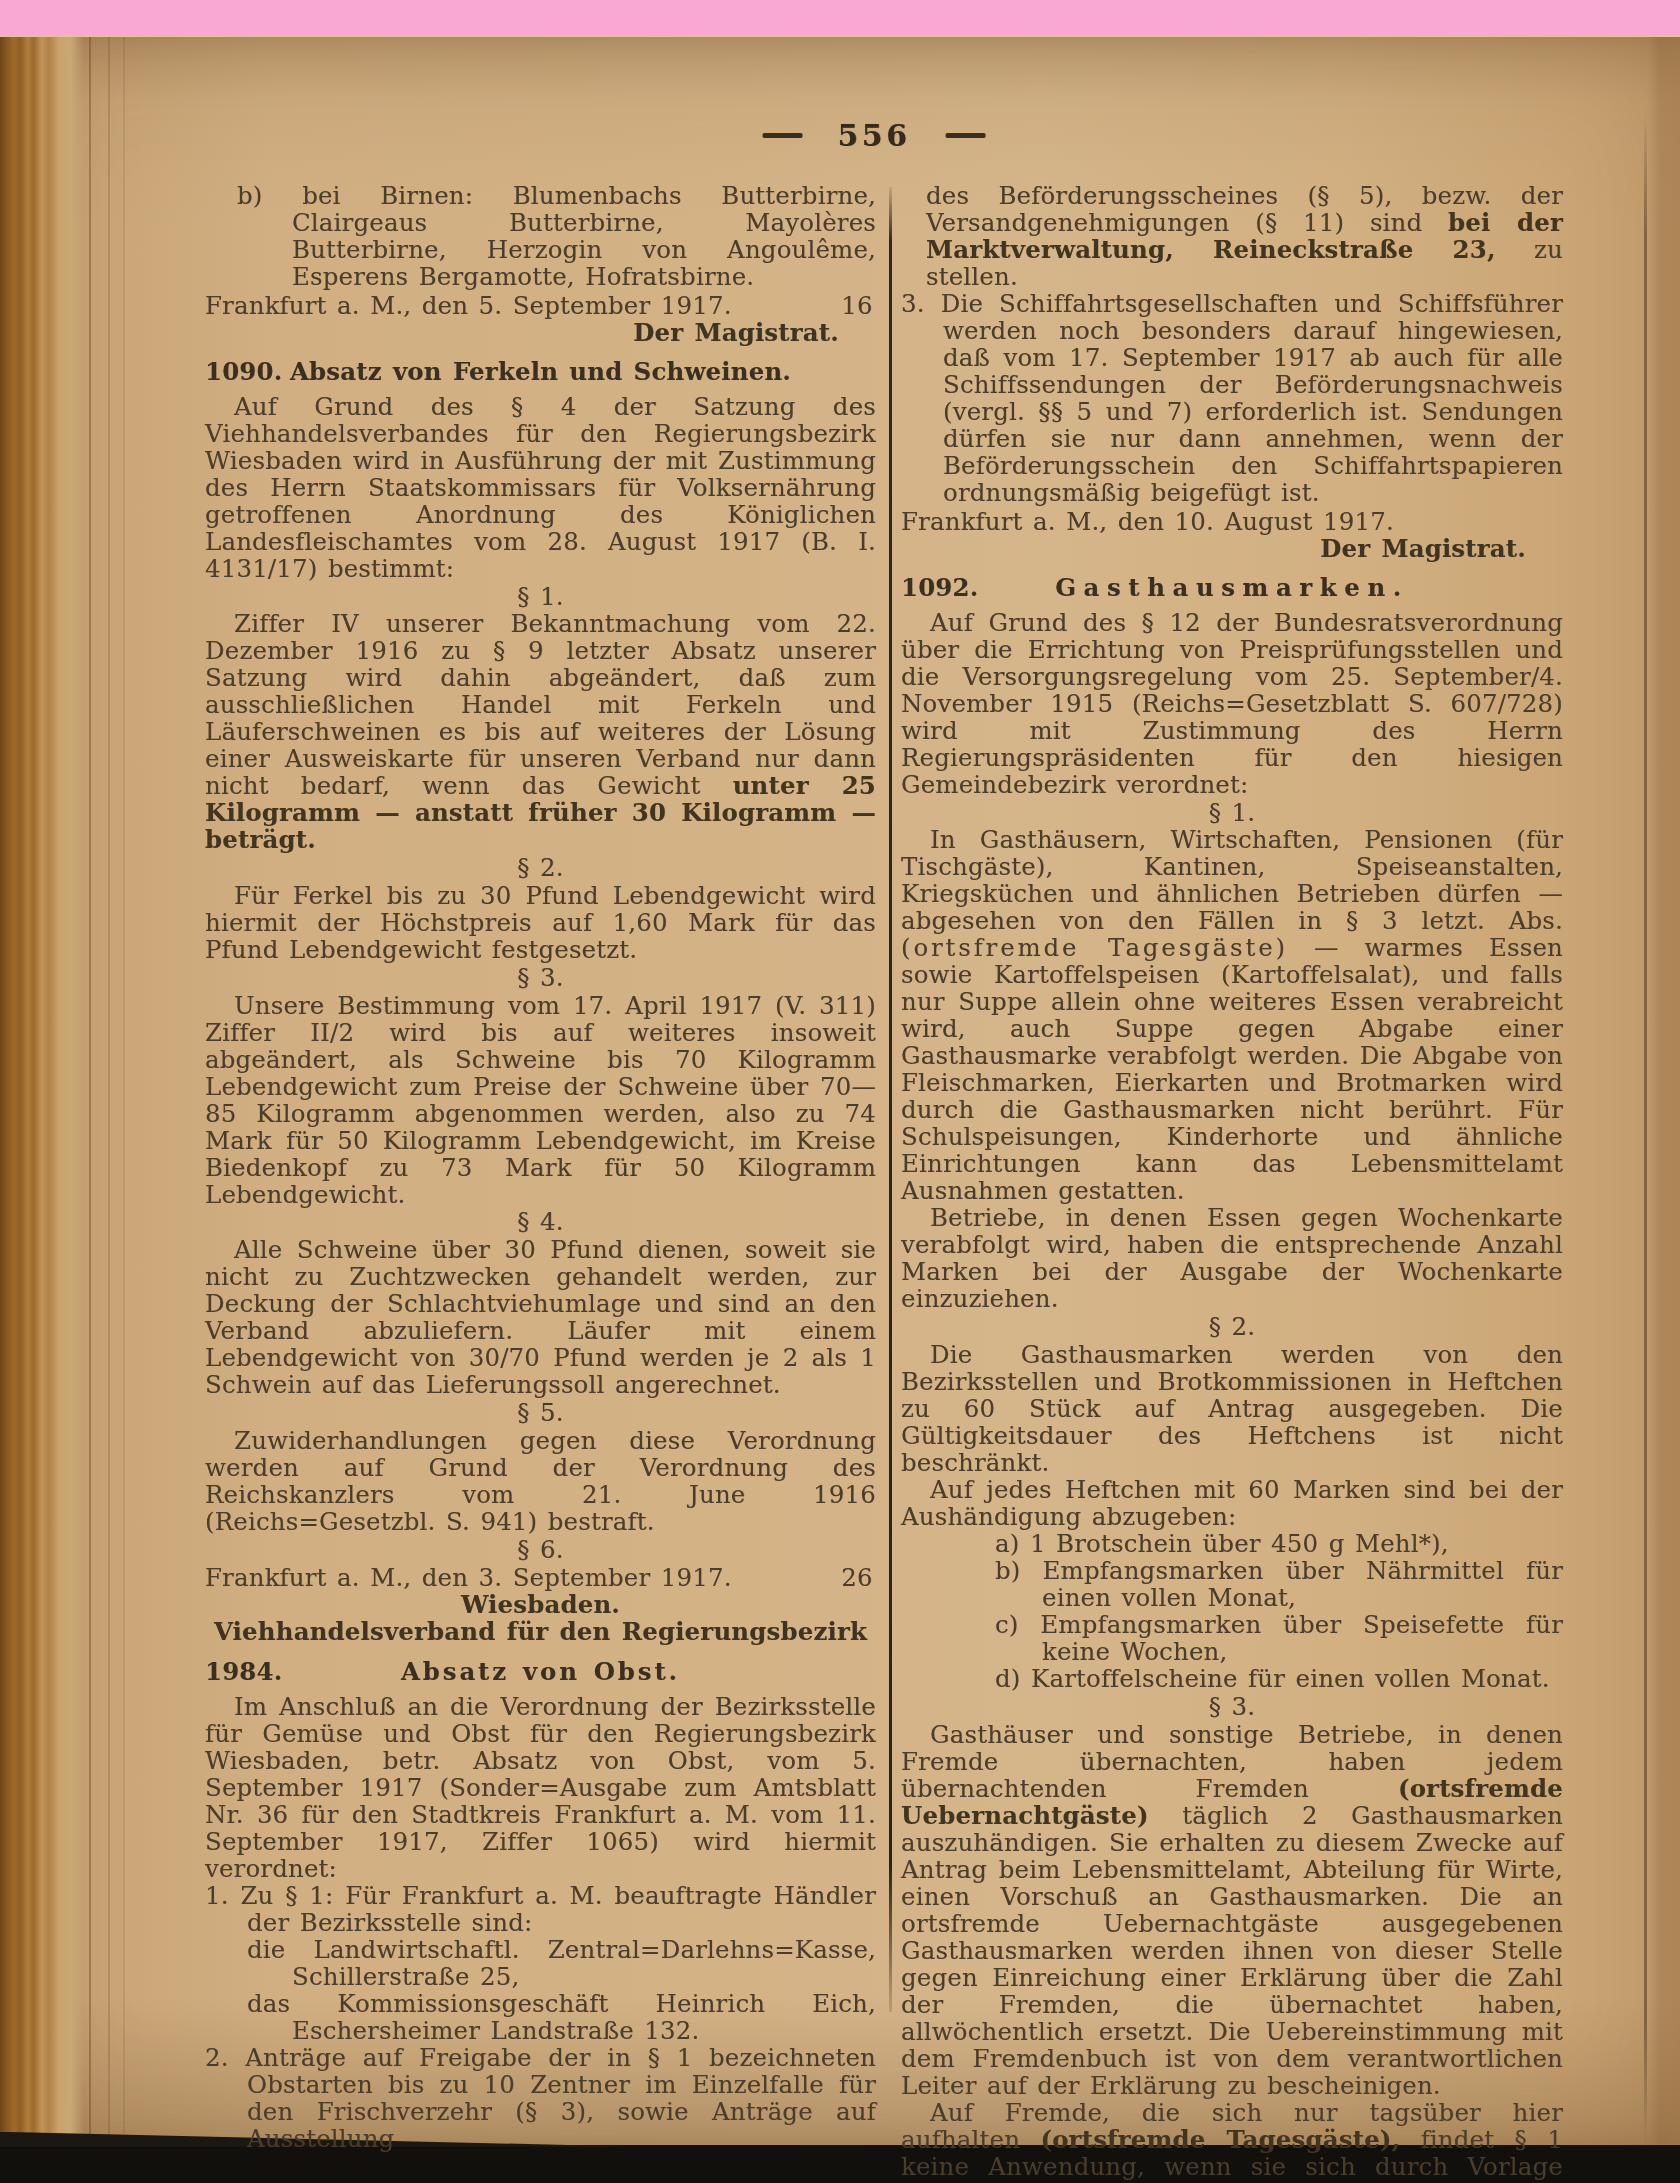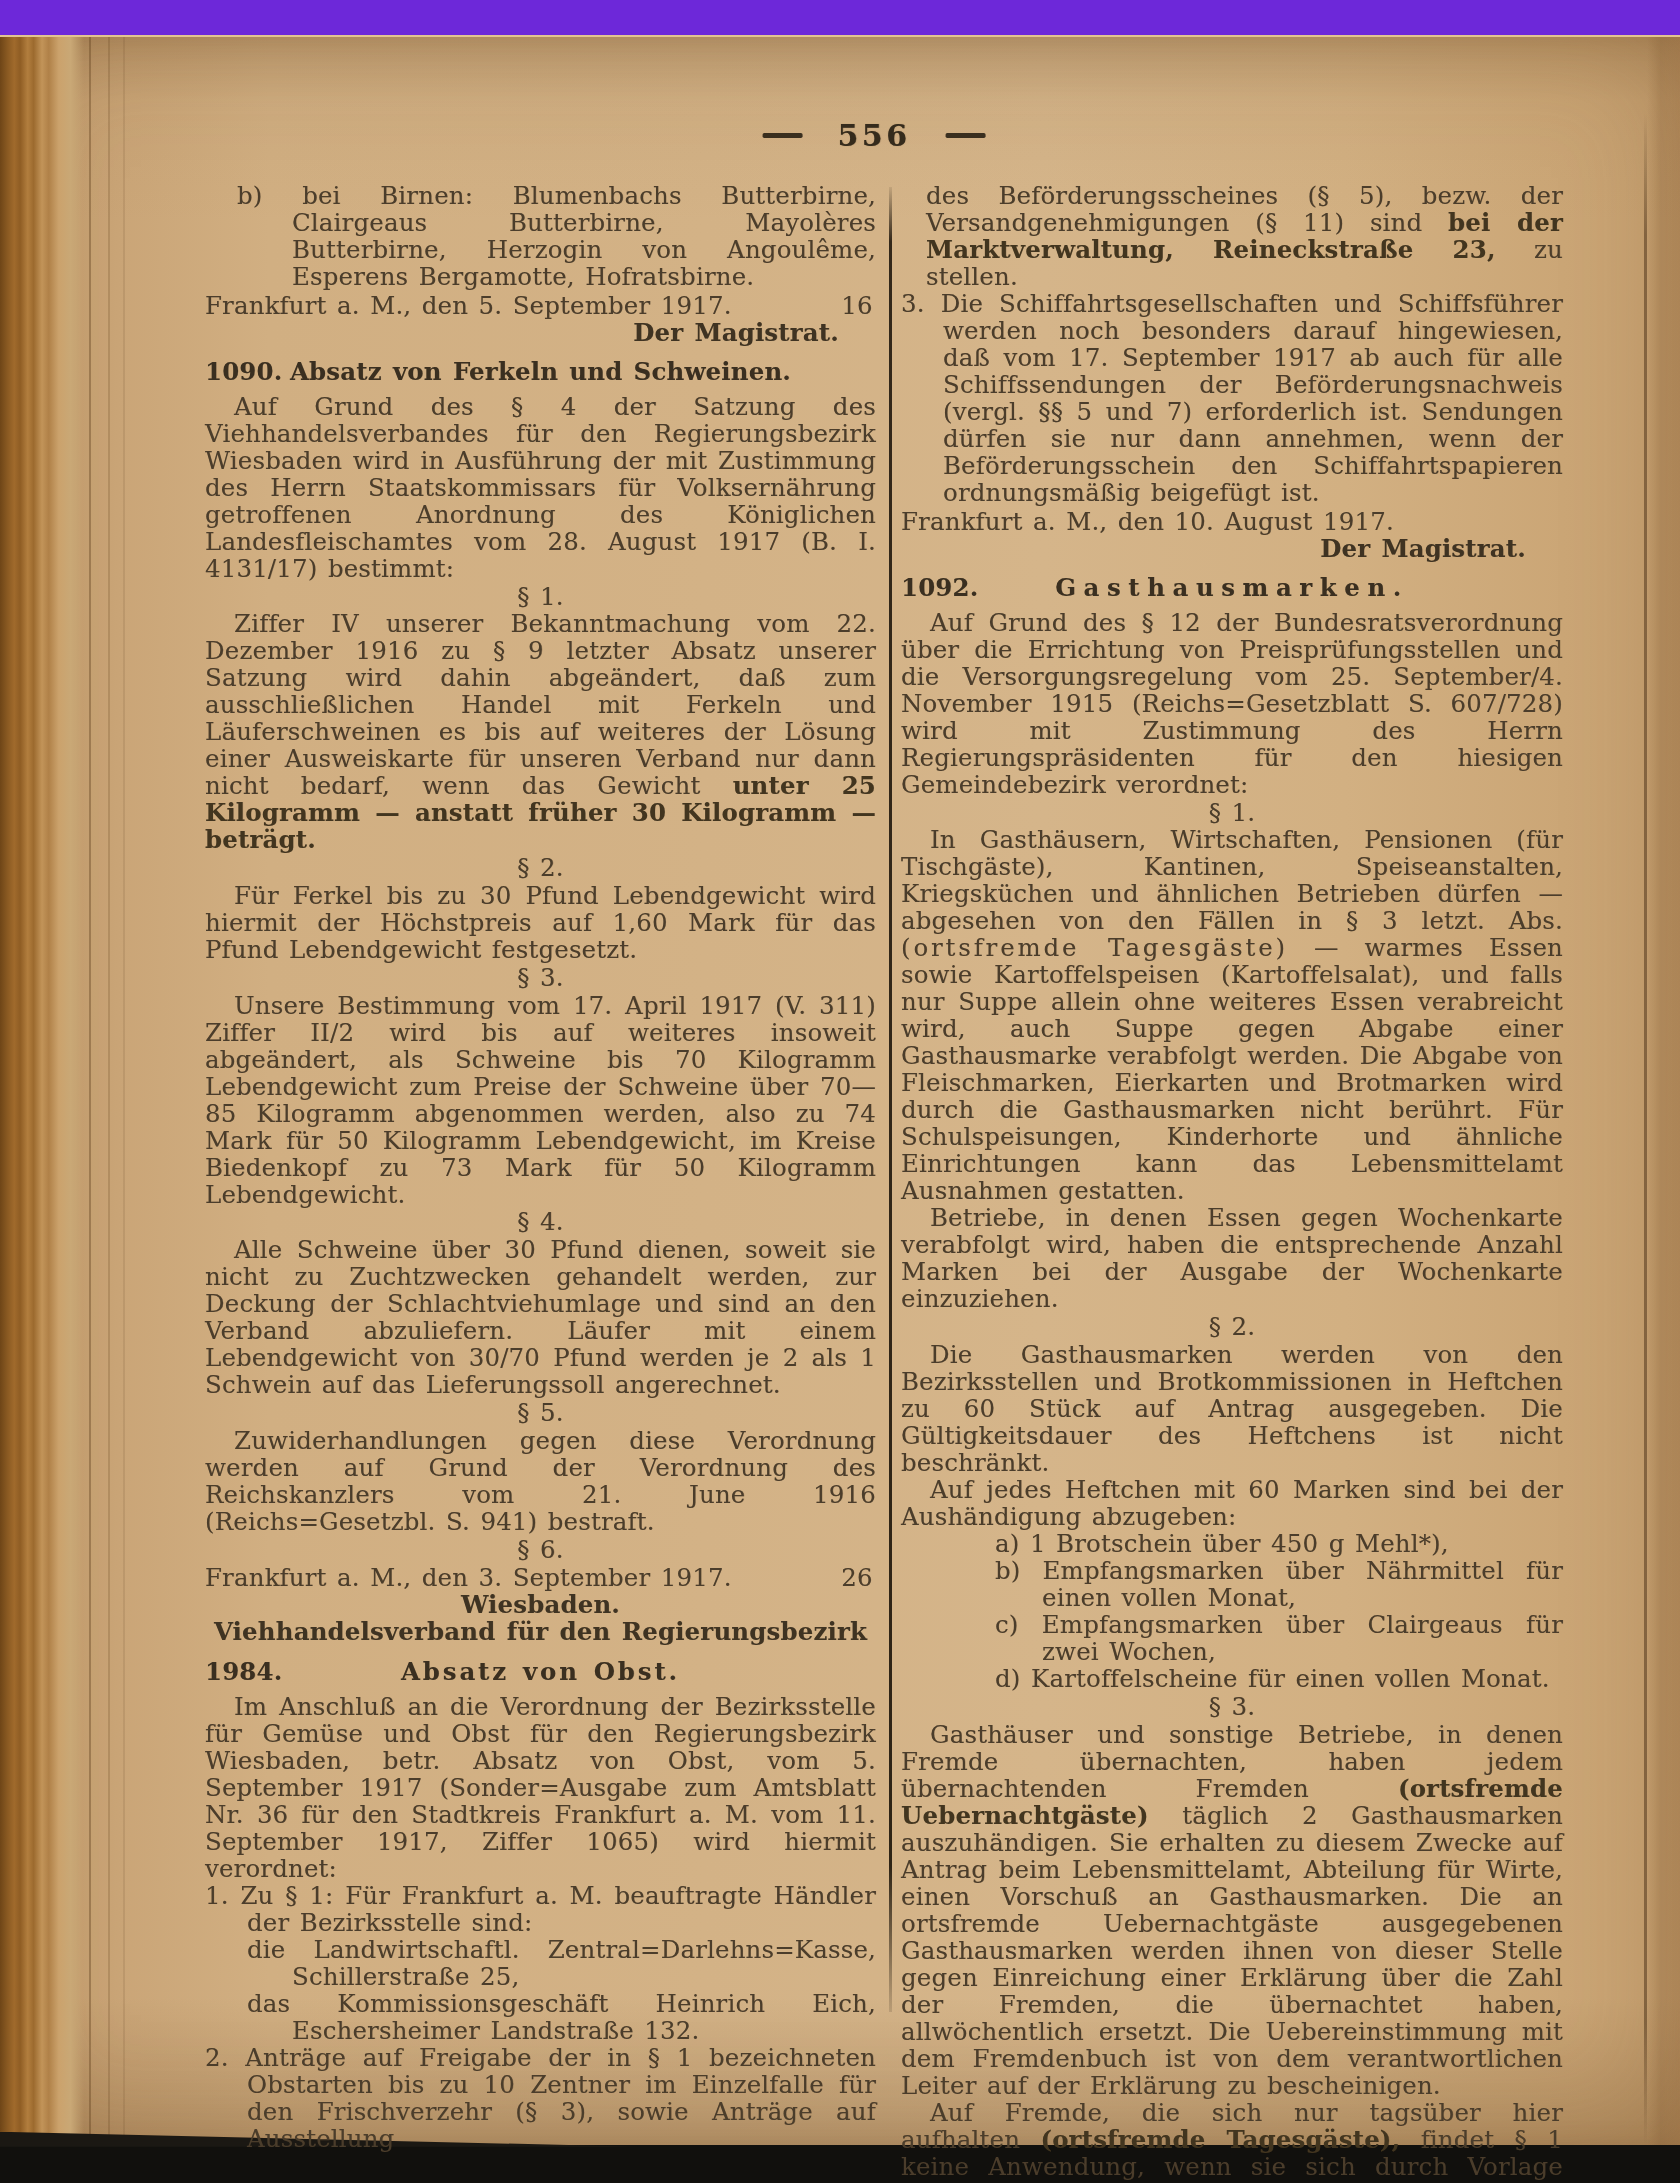--- a/index.html
+++ b/index.html
@@ -5,21 +5,21 @@
   html, body {
     margin: 0; padding: 0;
     width: 1681px; height: 2183px;
     background: #11100d;
     overflow: hidden;
     font-family: "DejaVu Serif", "Liberation Serif", serif;
   }
   .scan {
     position: relative;
     width: 1681px; height: 1589px;
-    background: #6d28d9;
+    background: #f9a8d4;
   }
   
   .page {
     position: absolute;
     left: 0; top: 35px;
     width: 1681px; height: 2108px;
     background:
       linear-gradient(180deg, rgba(120,85,45,0.22) 0%, rgba(120,85,45,0.04) 3%,
                       rgba(0,0,0,0) 9%, rgba(0,0,0,0) 93%, rgba(110,75,38,0.25) 100%),
       linear-gradient(90deg, #bd9565 0%, #caa577 7%, #d1af82 16%, #d3b286 42%,
@@ -178,21 +178,21 @@
       </div>
       <div class="para">Auf Grund des § 12 der Bundesratsverordnung über die Errichtung von Preisprüfungsstellen und die Versorgungsregelung vom 25. September/4. November 1915 (Reichs=Gesetzblatt S. 607/728) wird mit Zustimmung des Herrn Regierungspräsidenten für den hiesigen Gemeindebezirk verordnet:</div>
       <div class="sec">§ 1.</div>
       <div class="para"><span>In Gasthäusern, Wirtschaften, Pensionen (für Tischgäste), Kantinen, Speiseanstalten, Kriegsküchen und ähnlichen Betrieben dürfen — abgesehen von den Fällen in § 3 letzt. Abs. </span><span class="g">(ortsfremde Tagesgäste)</span><span> — warmes Essen sowie Kartoffelspeisen (Kartoffelsalat), und falls nur Suppe allein ohne weiteres Essen verabreicht wird, auch Suppe gegen Abgabe einer Gasthausmarke verabfolgt werden. Die Abgabe von Fleischmarken, Eierkarten und Brotmarken wird durch die Gasthausmarken nicht berührt. Für Schulspeisungen, Kinderhorte und ähnliche Einrichtungen kann das Lebensmittelamt Ausnahmen gestatten.</span></div>
       <div class="para">Betriebe, in denen Essen gegen Wochenkarte verabfolgt wird, haben die entsprechende Anzahl Marken bei der Ausgabe der Wochenkarte einzuziehen.</div>
       <div class="sec">§ 2.</div>
       <div class="para">Die Gasthausmarken werden von den Bezirksstellen und Brotkommissionen in Heftchen zu 60 Stück auf Antrag ausgegeben. Die Gültigkeitsdauer des Heftchens ist nicht beschränkt.</div>
       <div class="para">Auf jedes Heftchen mit 60 Marken sind bei der Aushändigung abzugeben:</div>
       <div class="list-abc">a) 1 Brotschein über 450 g Mehl*),</div>
       <div class="list-abc">b) Empfangsmarken über Nährmittel für einen vollen Monat,</div>
-      <div class="list-abc">c) Empfangsmarken über Clairgeaus für zwei Wochen,</div>
+      <div class="list-abc">c) Empfangsmarken über Speisefette für keine Wochen,</div>
       <div class="list-abc">d) Kartoffelscheine für einen vollen Monat.</div>
       <div class="sec">§ 3.</div>
       <div class="para"><span>Gasthäuser und sonstige Betriebe, in denen Fremde übernachten, haben jedem übernachtenden Fremden </span><span class="b">(ortsfremde Uebernachtgäste)</span><span> täglich 2 Gasthausmarken auszuhändigen. Sie erhalten zu diesem Zwecke auf Antrag beim Lebensmittelamt, Abteilung für Wirte, einen Vorschuß an Gasthausmarken. Die an ortsfremde Uebernachtgäste ausgegebenen Gasthausmarken werden ihnen von dieser Stelle gegen Einreichung einer Erklärung über die Zahl der Fremden, die übernachtet haben, allwöchentlich ersetzt. Die Uebereinstimmung mit dem Fremdenbuch ist von dem verantwortlichen Leiter auf der Erklärung zu bescheinigen.</span></div>
       <div class="para"><span>Auf Fremde, die sich nur tagsüber hier aufhalten </span><span class="b">(ortsfremde Tagesgäste),</span><span> findet § 1 keine Anwendung, wenn sie sich durch Vorlage der Reichsfleischkarte oder in anderer Weise als auswärtige Besucher ausweisen.</span></div>
     </div>
   </div>
 </div>
 
 
 </body></html>

